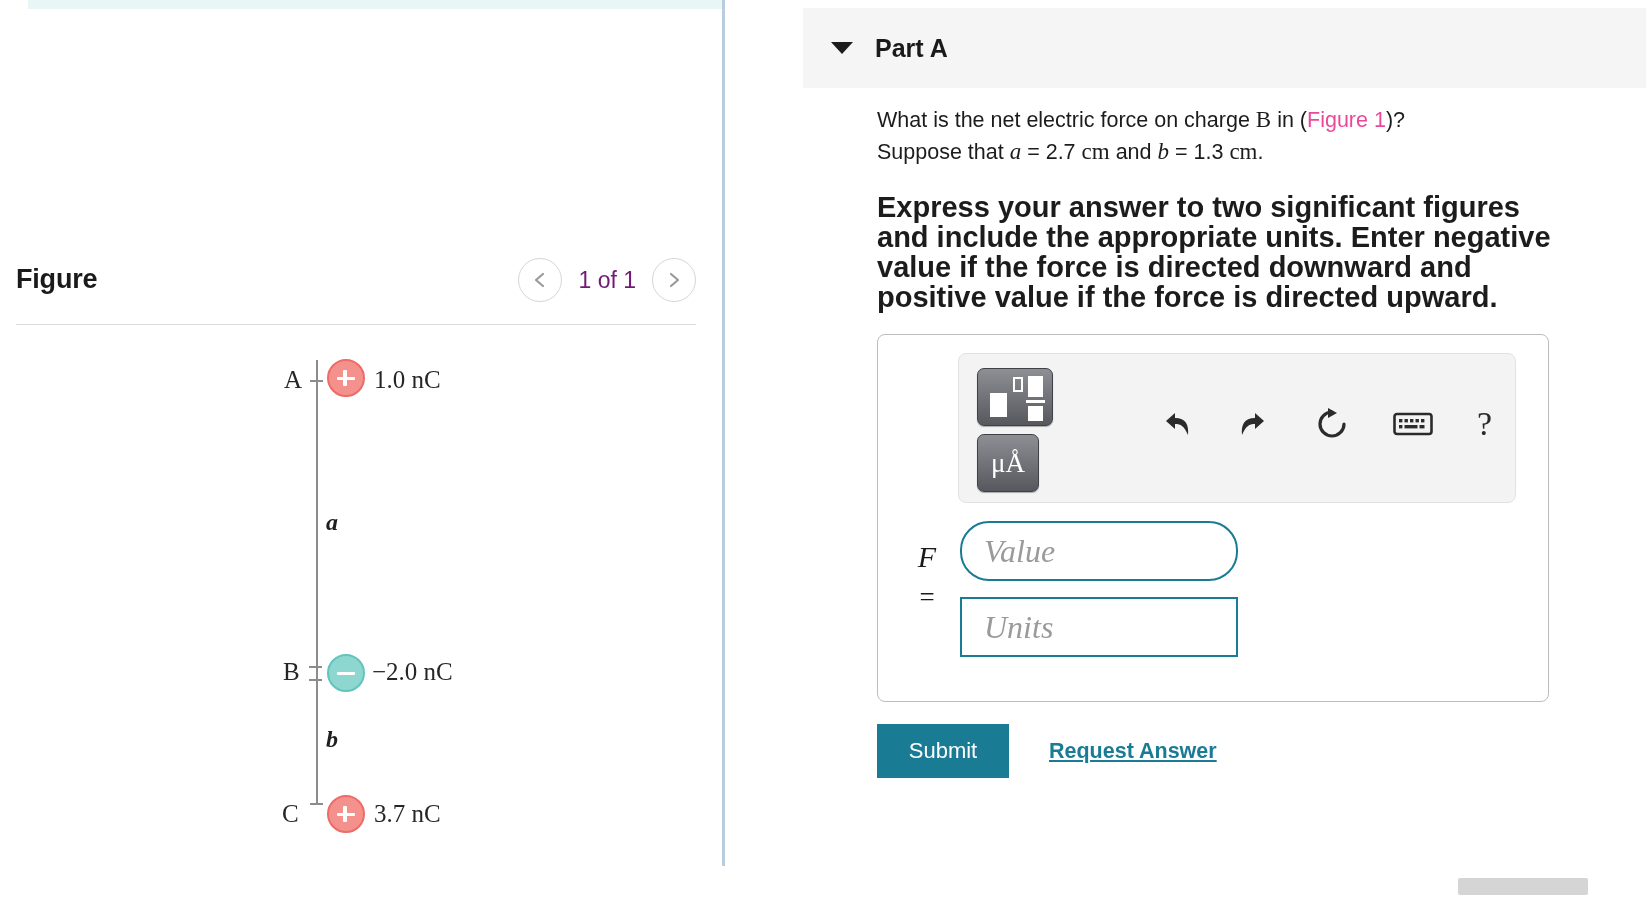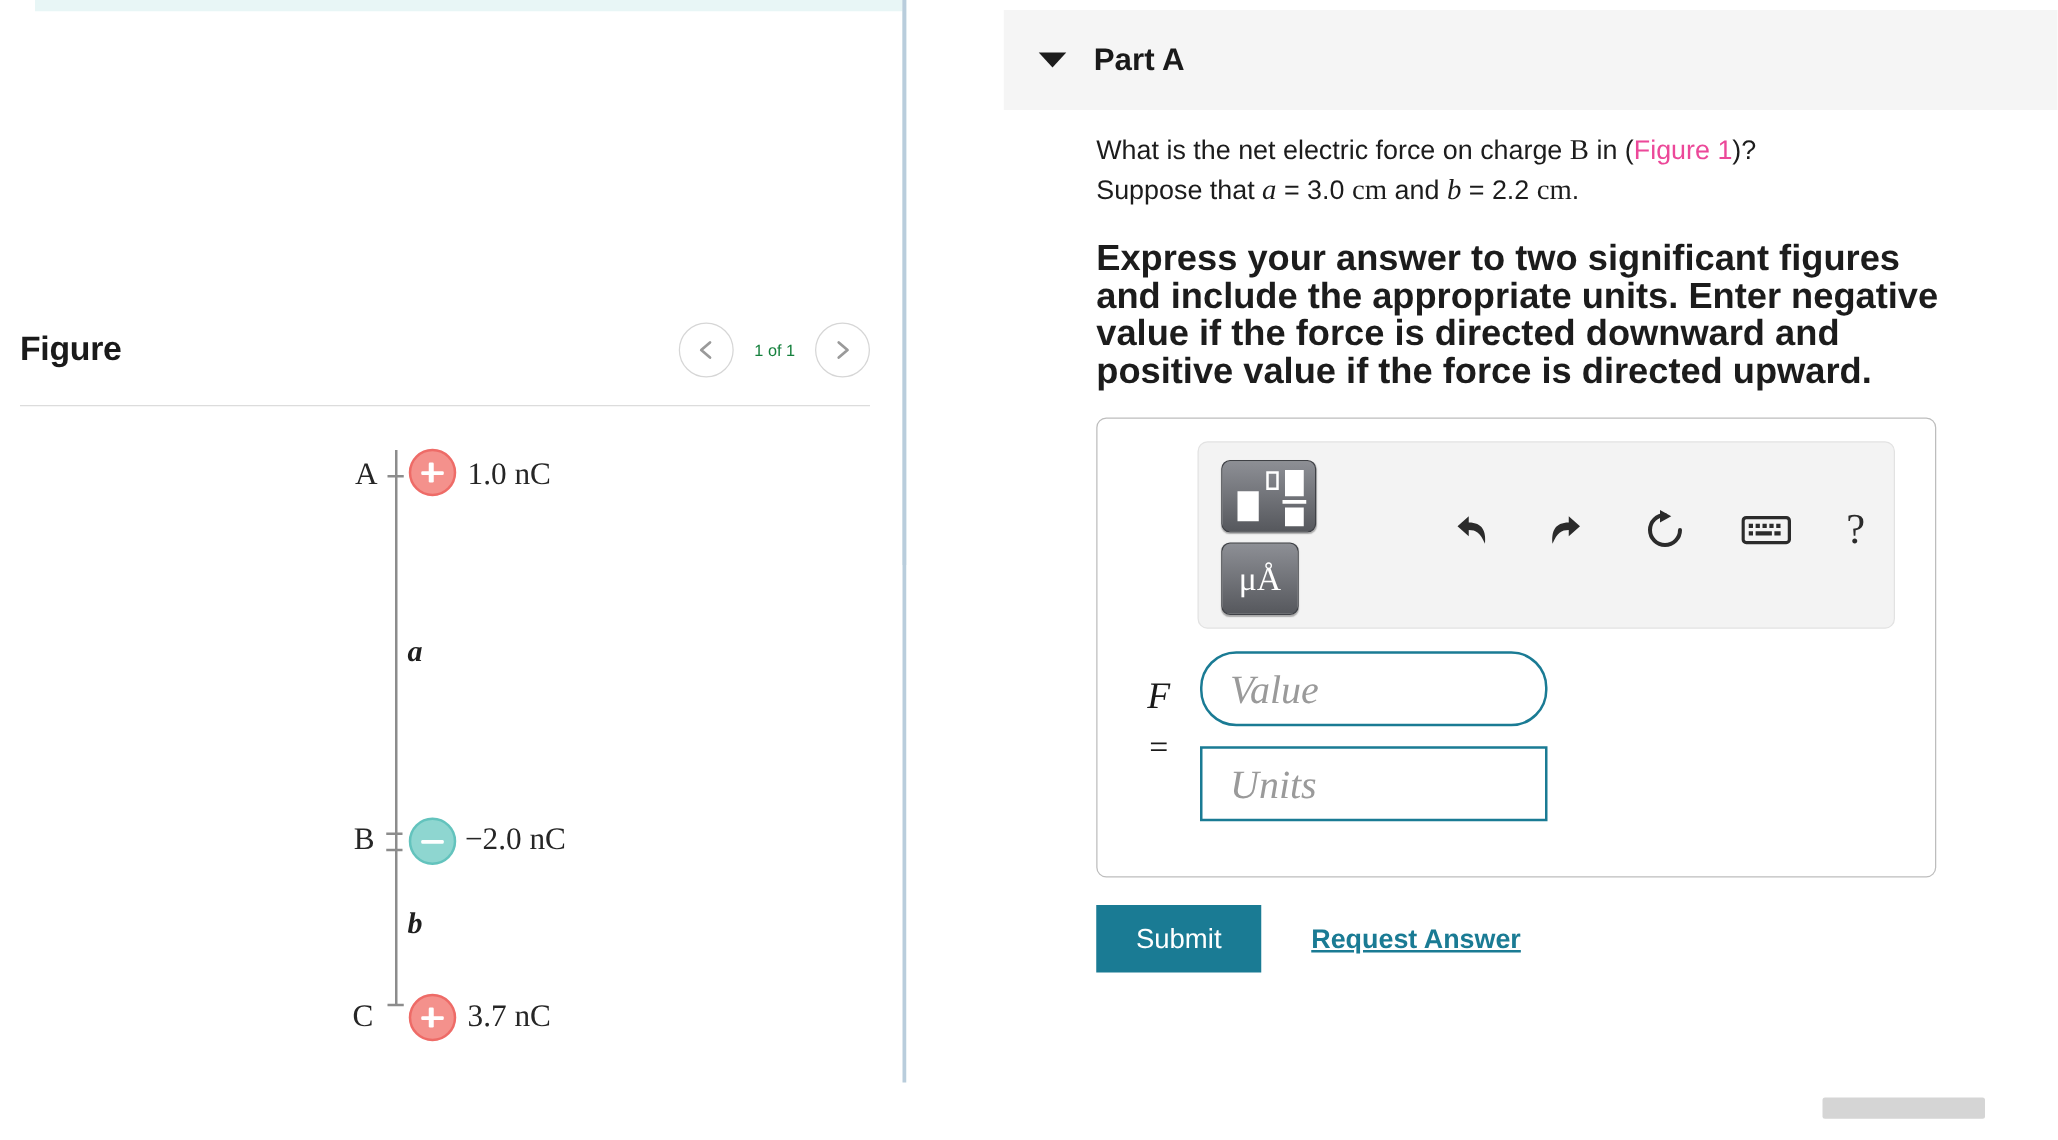--- a/index.html
+++ b/index.html
@@ -47,21 +47,21 @@
     display: flex; align-items: center; gap: 0px;
   }
   .pager-btn {
     width: 44px; height: 44px; border-radius: 50%;
     border: 1px solid #d6d6d6; background: #fff;
     display: flex; align-items: center; justify-content: center;
     cursor: pointer;
   }
   .pager-btn svg { display:block; }
   .pager-label {
-    font-size: 13px; color: #15803d; padding: 0 16px;
+    font-size: 23px; color: #701a75; padding: 0 16px;
     white-space: nowrap;
   }
   .figure-rule {
     position: absolute; left: 16px; top: 324px; width: 680px; height: 1px;
     background: #dcdcdc;
   }
 
   .figure-canvas {
     position: absolute; left: 16px; top: 336px; width: 690px; height: 540px;
   }
@@ -309,21 +309,21 @@
   <div class="question-panel">
 
     <div class="part-header">
       <div class="part-caret"></div>
       <div class="part-title">Part A</div>
     </div>
 
     <div class="q-body">
       <div class="q-prompt">
         <span>What is the net electric force on charge </span><span class="mathrm">B</span><span> in (</span><a class="figlink">Figure 1</a><span>)?</span><br>
-        <span>Suppose that </span><span class="mathvar">a</span><span> = 3.0 </span><span class="mathrm">cm</span><span> and </span><span class="mathvar">b</span><span> = 2.2 </span><span class="mathrm">cm</span><span>.</span>
+        <span>Suppose that </span><span class="mathvar">a</span><span> = 2.7 </span><span class="mathrm">cm</span><span> and </span><span class="mathvar">b</span><span> = 1.3 </span><span class="mathrm">cm</span><span>.</span>
       </div>
 
       <div class="q-instruction">Express your answer to two significant figures and include the appropriate units. Enter negative value if the force is directed downward and positive value if the force is directed upward.</div>
     </div>
 
     <div class="answer-box">
 
       <div class="mathbar">
 
         <div class="tmpl-btn">

